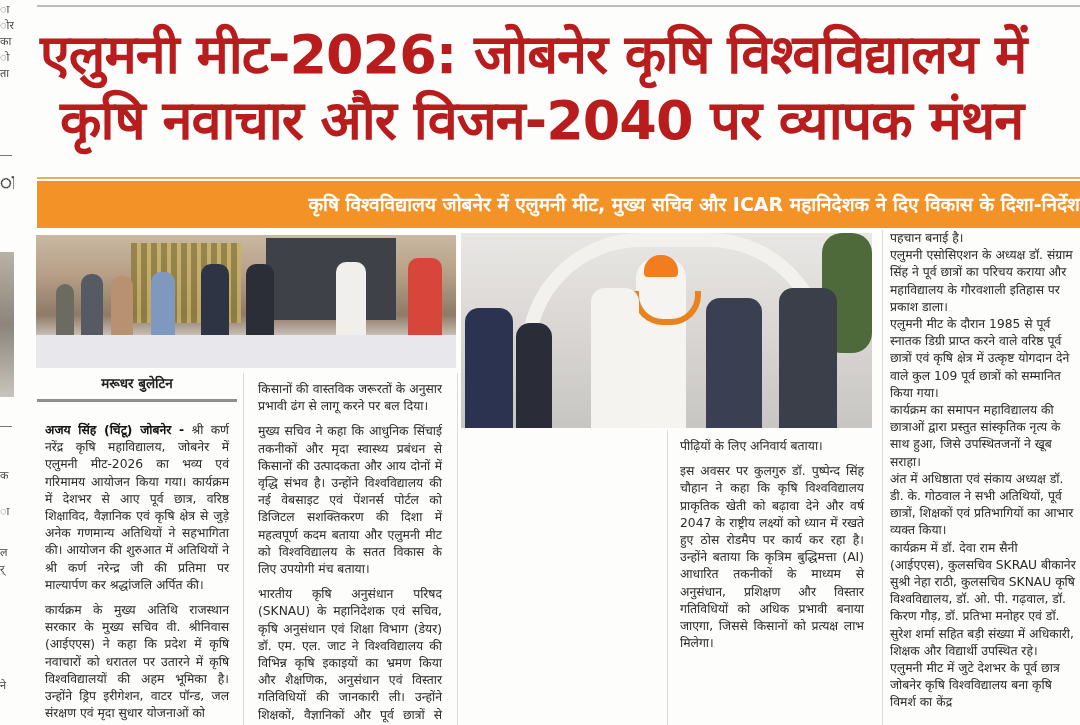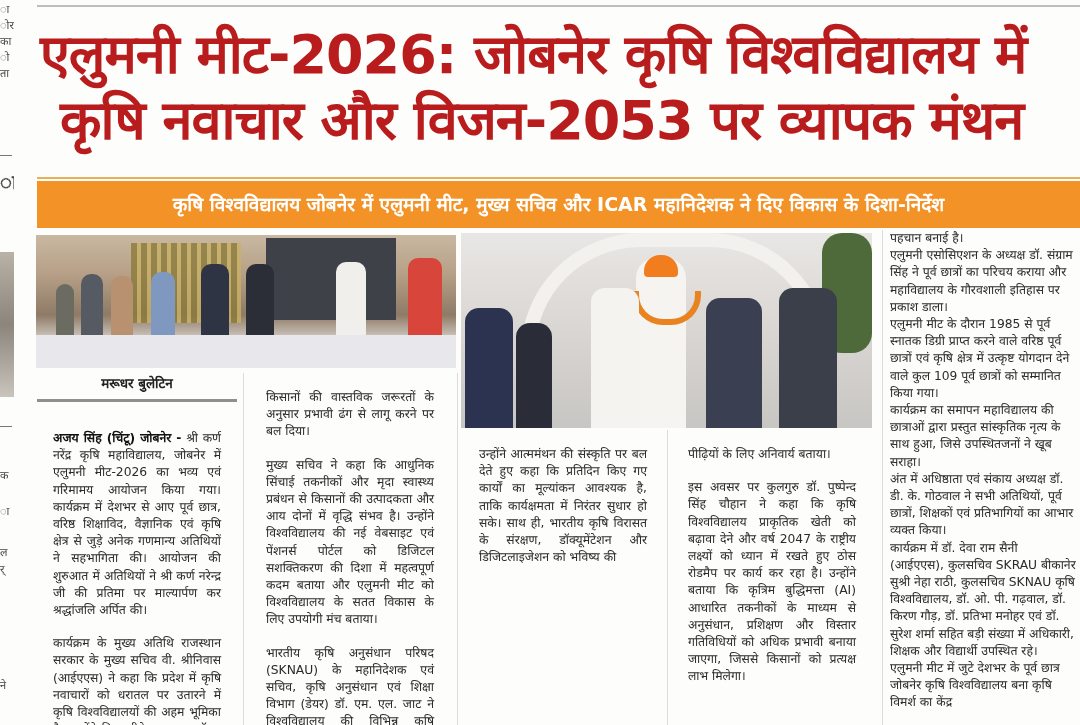--- a/index.html
+++ b/index.html
@@ -23,21 +23,21 @@
     font-family:"DejaVu Sans", sans-serif; font-weight:bold;
     font-size:54px; line-height:66px; color:#b91c1c; white-space:nowrap;
     letter-spacing:-1px;
   }
   .headline .l2 { padding-left:20px; }
   .gold-rule { position:absolute; left:37px; top:177px; width:1043px; height:2px; background:#e7b15a; }
   .subbanner {
     position:absolute; left:37px; top:181px; width:1043px; height:47px;
     background:#f29227; color:#fff;
     font-family:"DejaVu Sans", sans-serif; font-weight:bold;
-    font-size:19px; line-height:47px; text-align:center; white-space:nowrap;
+    font-size:19px; line-height:47px; text-align:right; white-space:nowrap;
   }
 
   .photo { position:absolute; overflow:hidden; }
   .photo1 { left:36px; top:235px; width:420px; height:133px;
     background:linear-gradient(180deg,#c9b8a2 0%,#b69f86 30%,#8e7a66 60%,#d8d2cc 80%,#eeeeee 100%); }
   .photo1 .board { position:absolute; left:230px; top:3px; width:130px; height:82px; background:#3e4148; }
   .photo1 .curtain { position:absolute; left:95px; top:8px; width:110px; height:80px;
     background:repeating-linear-gradient(90deg,#8a7a3a 0 6px,#c9b063 6px 10px); opacity:.8; }
   .photo1 .table { position:absolute; left:0; top:100px; width:420px; height:33px; background:#e8e8ec; }
   .photo1 .person { position:absolute; bottom:24px; border-radius:10px 10px 2px 2px; }
@@ -45,21 +45,21 @@
     background:linear-gradient(180deg,#e9e7e5 0%,#dcd9d6 40%,#c8c6c3 100%); }
   .photo2 .arch { position:absolute; left:60px; top:0; width:280px; height:190px;
     border:14px solid #f3f1ee; border-bottom:none; border-radius:120px 120px 0 0; }
   .photo2 .tree { position:absolute; right:0; top:0; width:50px; height:120px; background:#4f6a3a; border-radius:20px; }
   .photo2 .statue { position:absolute; left:175px; top:25px; width:50px; height:170px; background:#f5f4f1; border-radius:20px 20px 0 0; }
   .photo2 .turban { position:absolute; left:183px; top:22px; width:34px; height:22px; background:#f27d1f; border-radius:16px 16px 4px 4px; }
   .photo2 .garland { position:absolute; left:172px; top:58px; width:56px; height:28px; border:6px solid #e8831f; border-top:none; border-radius:0 0 30px 30px; }
   .photo2 .person { position:absolute; bottom:0; border-radius:14px 14px 0 0; }
 
   .col { position:absolute; font-size:12.3px; line-height:17.2px; color:#2b2b2b; text-align:justify; }
-  .col p { margin:16px; }
+  .col p { margin:8px; }
   .col .byline { font-weight:bold; color:#111; }
   .c1 { left:37px; top:414px; width:200px; }
   .c2 { left:250px; top:373px; width:200px; }
   .c3 { left:463px; top:430px; width:200px; }
   .c4 { left:672px; top:430px; width:200px; }
   .c5 { left:890px; top:230px; width:195px; overflow:hidden; white-space:nowrap; text-align:left; }
 
   .dept-label { position:absolute; left:37px; top:373px; width:200px; text-align:center;
     font-weight:bold; font-size:13.5px; line-height:20px; color:#222; }
   .dept-rule { position:absolute; left:37px; top:399px; width:200px; height:3px; background:#8f8f8f; }
@@ -82,21 +82,21 @@
   <div class="txt" style="top:504px">ा</div>
   <div class="txt" style="top:545px">ल</div>
   <div class="txt" style="top:562px">र्</div>
   <div class="txt" style="top:678px">ने</div>
 </div>
 
 <div class="top-rule"></div>
 
 <div class="headline">
   <div>एलुमनी मीट-2026: जोबनेर कृषि विश्वविद्यालय में</div>
-  <div class="l2">कृषि नवाचार और विजन-2053 पर व्यापक मंथन</div>
+  <div class="l2">कृषि नवाचार और विजन-2040 पर व्यापक मंथन</div>
 </div>
 
 <div class="gold-rule"></div>
 <div class="subbanner">कृषि विश्वविद्यालय जोबनेर में एलुमनी मीट, मुख्य सचिव और ICAR महानिदेशक ने दिए विकास के दिशा-निर्देश</div>
 
 <div class="photo photo1">
   <div class="curtain"></div>
   <div class="board"></div>
   <div class="person" style="left:20px;width:18px;height:60px;background:#6b6b62;"></div>
   <div class="person" style="left:45px;width:22px;height:70px;background:#555a63;"></div>
@@ -136,21 +136,20 @@
   <p>कार्यक्रम के मुख्य अतिथि राजस्थान सरकार के मुख्य सचिव वी. श्रीनिवास (आईएएस) ने कहा कि प्रदेश में कृषि नवाचारों को धरातल पर उतारने में कृषि विश्वविद्यालयों की अहम भूमिका है। उन्होंने ड्रिप इरीगेशन, वाटर पॉन्ड, जल संरक्षण एवं मृदा सुधार योजनाओं को</p>
 </div>
 
 <div class="col c2">
   <p>किसानों की वास्तविक जरूरतों के अनुसार प्रभावी ढंग से लागू करने पर बल दिया।</p>
   <p>मुख्य सचिव ने कहा कि आधुनिक सिंचाई तकनीकों और मृदा स्वास्थ्य प्रबंधन से किसानों की उत्पादकता और आय दोनों में वृद्धि संभव है। उन्होंने विश्वविद्यालय की नई वेबसाइट एवं पेंशनर्स पोर्टल को डिजिटल सशक्तिकरण की दिशा में महत्वपूर्ण कदम बताया और एलुमनी मीट को विश्वविद्यालय के सतत विकास के लिए उपयोगी मंच बताया।</p>
   <p>भारतीय कृषि अनुसंधान परिषद (SKNAU) के महानिदेशक एवं सचिव, कृषि अनुसंधान एवं शिक्षा विभाग (डेयर) डॉ. एम. एल. जाट ने विश्वविद्यालय की विभिन्न कृषि इकाइयों का भ्रमण किया और शैक्षणिक, अनुसंधान एवं विस्तार गतिविधियों की जानकारी ली। उन्होंने शिक्षकों, वैज्ञानिकों और पूर्व छात्रों से संवाद</p>
 </div>
 
 <div class="col c3">
-  <p>उन्होंने आत्ममंथन की संस्कृति पर बल देते हुए कहा कि प्रतिदिन किए गए कार्यों का मूल्यांकन आवश्यक है, ताकि कार्यक्षमता में निरंतर सुधार हो सके। साथ ही, भारतीय कृषि विरासत के संरक्षण, डॉक्यूमेंटेशन और डिजिटलाइजेशन को भविष्य की</p>
 </div>
 
 <div class="col c4">
   <p>पीढ़ियों के लिए अनिवार्य बताया।</p>
   <p>इस अवसर पर कुलगुरु डॉ. पुष्पेन्द सिंह चौहान ने कहा कि कृषि विश्वविद्यालय प्राकृतिक खेती को बढ़ावा देने और वर्ष 2047 के राष्ट्रीय लक्ष्यों को ध्यान में रखते हुए ठोस रोडमैप पर कार्य कर रहा है। उन्होंने बताया कि कृत्रिम बुद्धिमत्ता (AI) आधारित तकनीकों के माध्यम से अनुसंधान, प्रशिक्षण और विस्तार गतिविधियों को अधिक प्रभावी बनाया जाएगा, जिससे किसानों को प्रत्यक्ष लाभ मिलेगा।</p>
 </div>
 
 <div class="col c5">
   <div>पहचान बनाई है।</div>
   <div>एलुमनी एसोसिएशन के अध्यक्ष डॉ. संग्राम</div>

